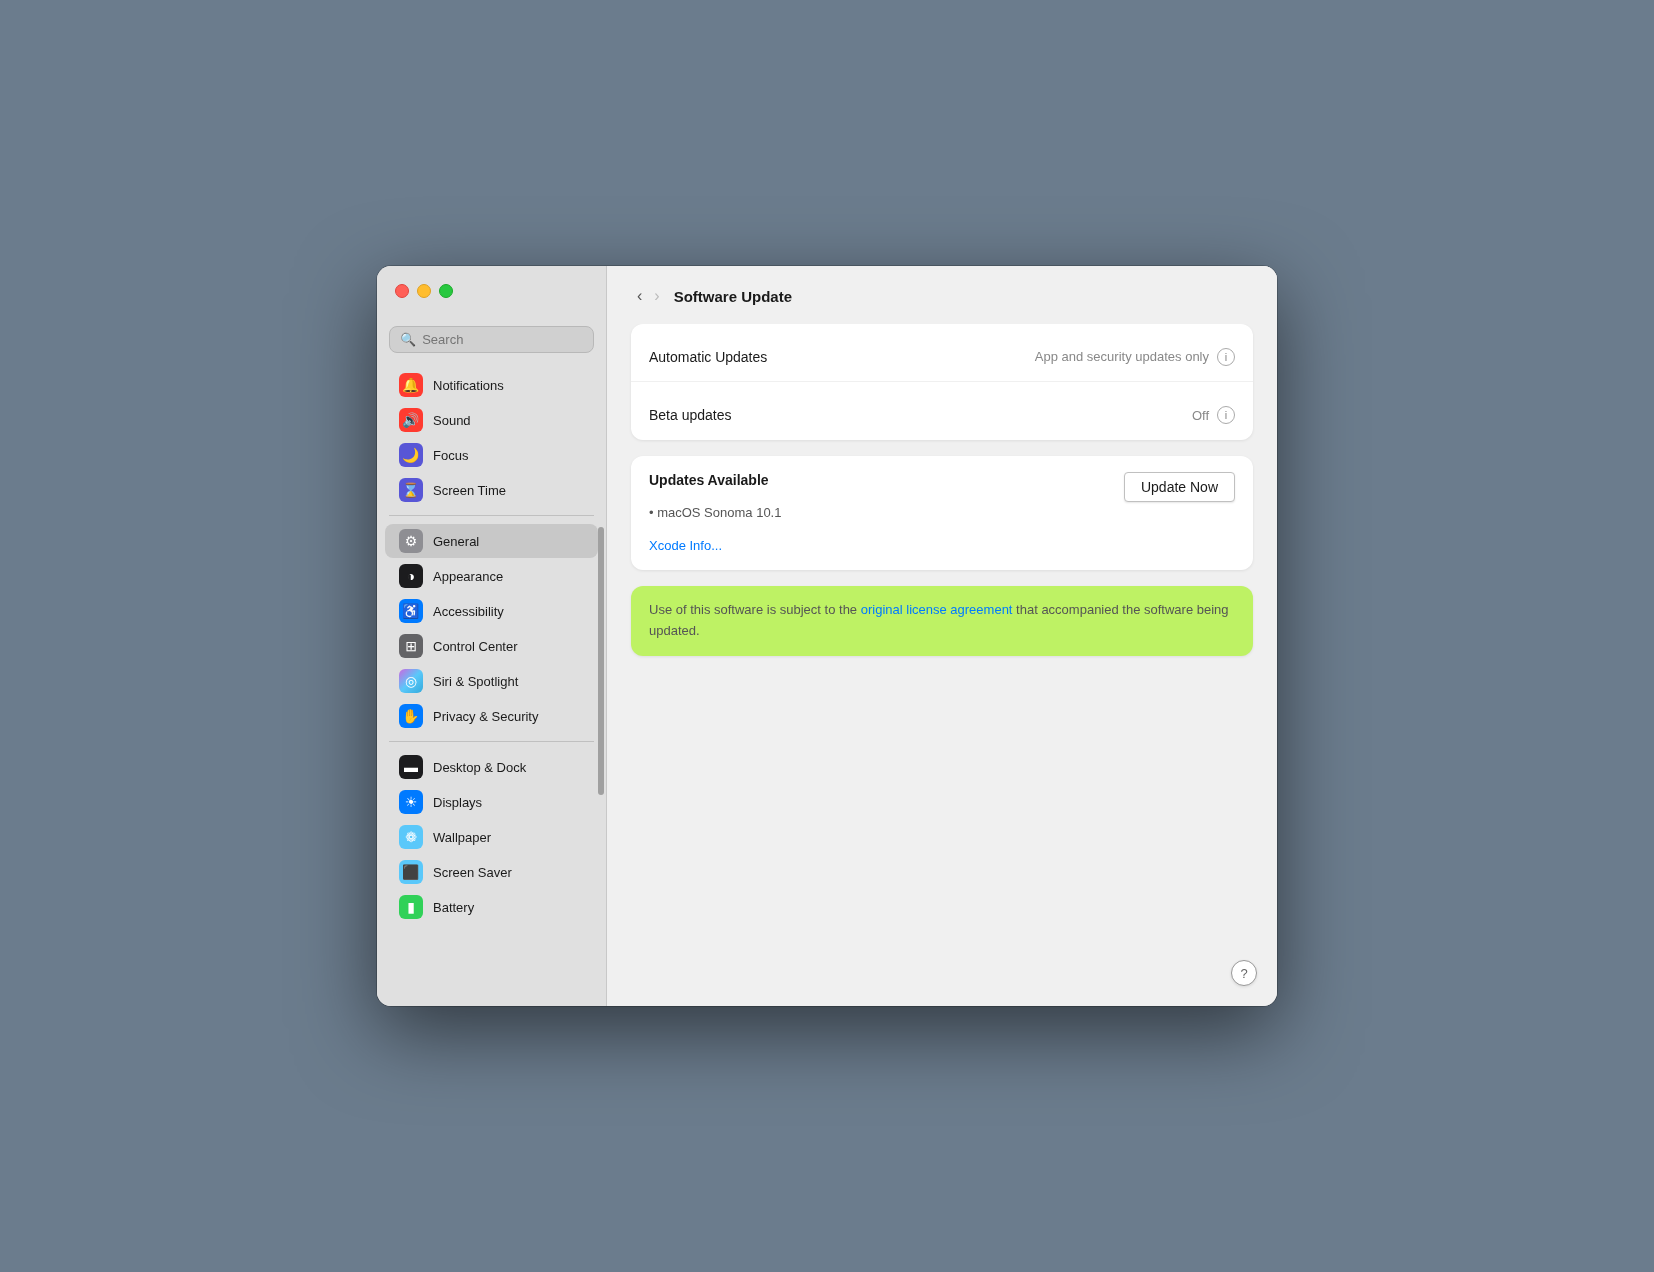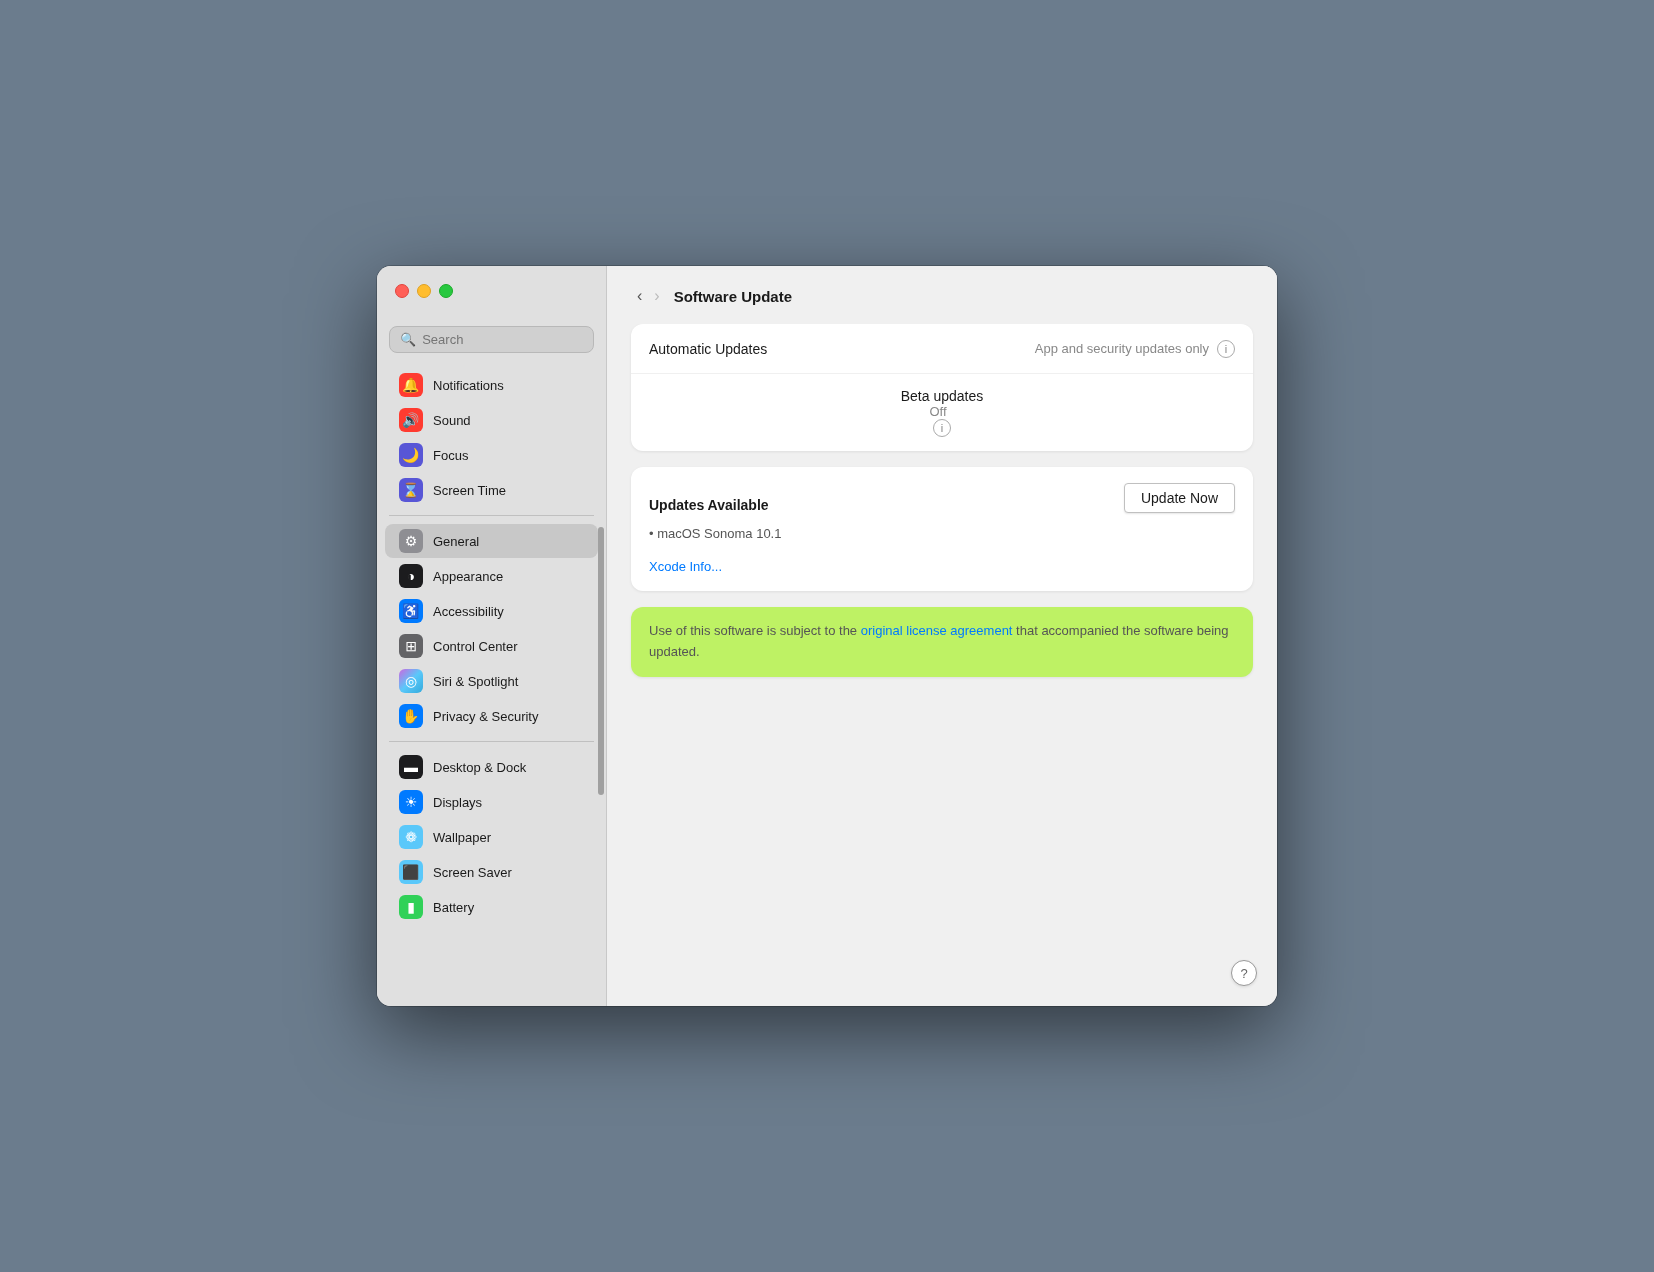--- a/index.html
+++ b/index.html
@@ -184,22 +184,23 @@
       margin-bottom: 16px;
       overflow: hidden;
       box-shadow: 0 1px 3px rgba(0,0,0,0.08);
     }
     .settings-row {
       display: flex;
       align-items: center;
       padding: 14px 18px;
       border-bottom: 1px solid #f0f0f0;
       min-height: 50px;
-    }
-    .settings-row:last-child { border-bottom: none; flex-direction: column; }
+      margin-top: 8px;
+    }
+    .settings-row:last-child { border-bottom: none; }
     .settings-row-label {
       font-size: 14px;
       font-weight: 500;
       color: #1a1a1a;
       flex: 1;
     }
     .settings-row-value {
       font-size: 13px;
       color: #888;
       margin-right: 8px;
@@ -220,23 +221,22 @@
 
     .updates-card {
       background: white;
       border-radius: 12px;
       margin-bottom: 16px;
       padding: 16px 18px;
       box-shadow: 0 1px 3px rgba(0,0,0,0.08);
     }
     .updates-header {
       display: flex;
-      align-items: flex-end;
+      align-items: flex-start;
       justify-content: space-between;
-      margin-bottom: 10px;
     }
     .updates-title {
       font-size: 14px;
       font-weight: 600;
       color: #1a1a1a;
     }
     .update-now-btn {
       background: white;
       border: 1.5px solid #c0c0c0;
       border-radius: 4px;

